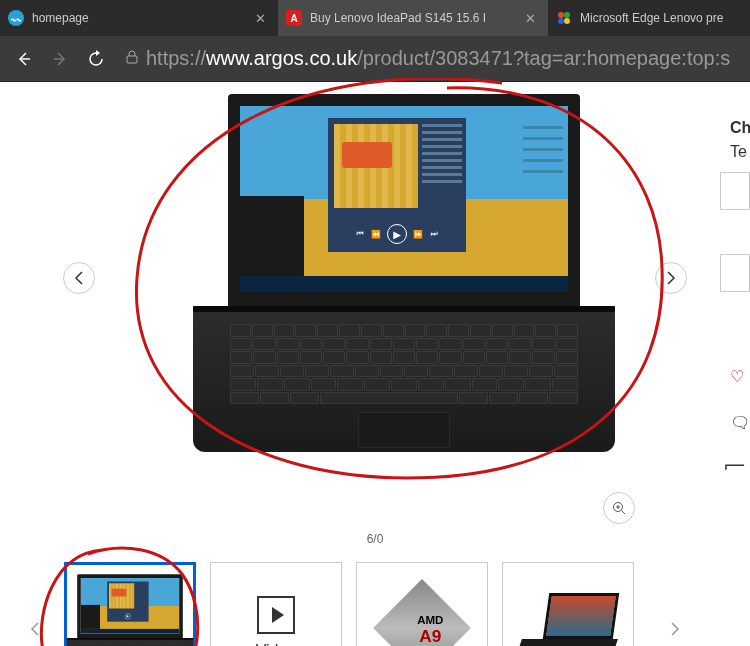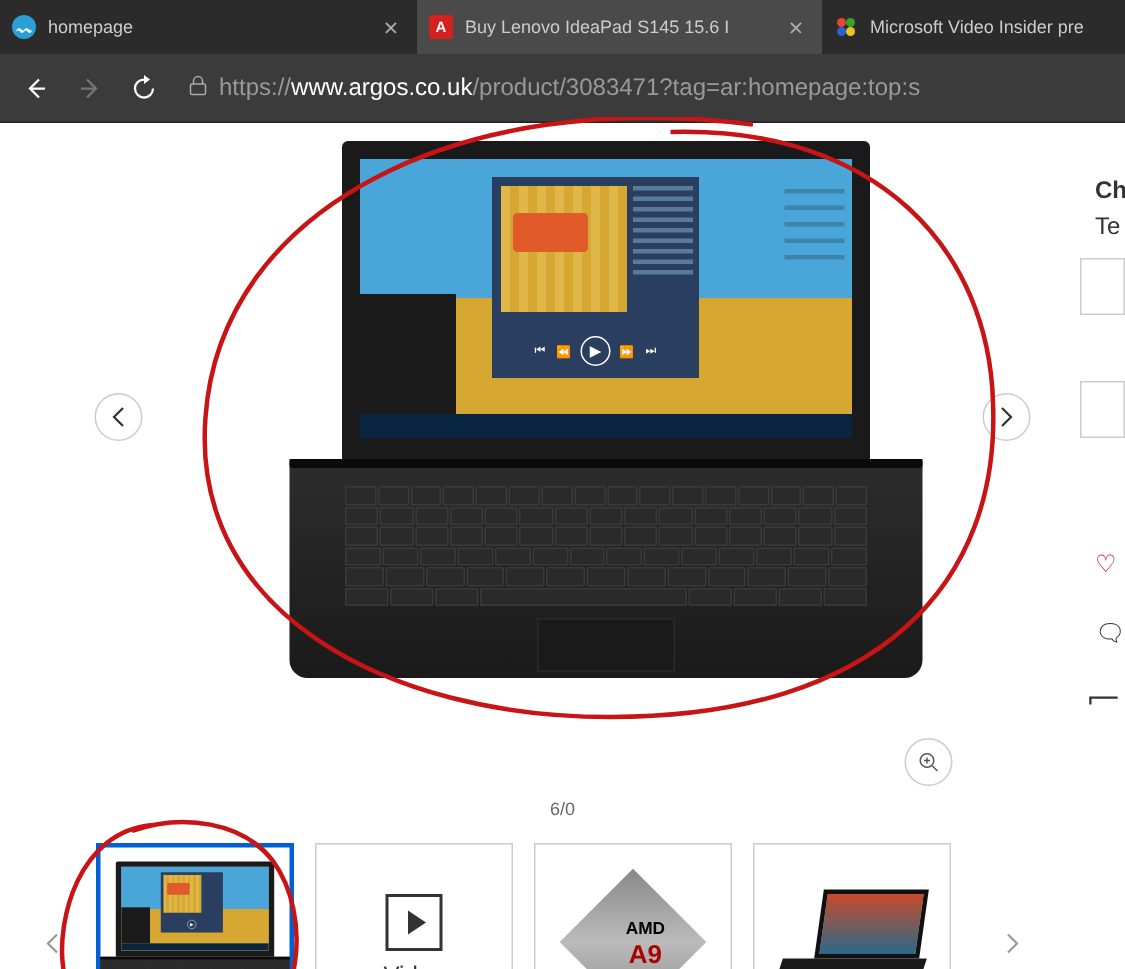--- a/index.html
+++ b/index.html
@@ -13,21 +13,21 @@
 .tab.last { background: #2b2b2b; width: 202px; }
 .tab-icon { width: 16px; height: 16px; margin-right: 8px; display: inline-flex; align-items: center; justify-content: center; border-radius: 8px; font-size: 10px; }
 .tab-title { white-space: nowrap; overflow: hidden; text-overflow: ellipsis; flex: 1; }
 .tab-close { color: #aaa; font-size: 13px; padding: 2px 4px; margin-left: 4px; }
 
 
 .toolbar { height: 46px; background: #3b3b3b; display: flex; align-items: center; padding: 0 6px; border-bottom: 1px solid #222; }
 .nav-btn { width: 36px; height: 36px; display: flex; align-items: center; justify-content: center; color: #fff; font-size: 18px; }
 .nav-btn.dim { color: #777; }
 .lock { color: #aaa; margin: 0 8px 0 12px; font-size: 14px; }
-.url { color: #fff; font-size: 16px; white-space: nowrap; }
+.url { color: #fff; font-size: 20px; white-space: nowrap; }
 .url .dim { color: #999; }
 
 
 .page { position: relative; height: 564px; background: #fff; }
 .main-image-wrap { position: relative; margin: 0 auto; width: 676px; height: 466px; background: #fff; }
 .carousel-prev, .carousel-next { position: absolute; top: 180px; width: 32px; height: 32px; border-radius: 50%; border: 1px solid #ccc; background: #fff; display: flex; align-items: center; justify-content: center; color: #333; font-size: 14px; }
 .carousel-prev { left: 26px; }
 .carousel-next { right: 26px; }
 .zoom-btn { position: absolute; right: 78px; top: 410px; width: 32px; height: 32px; border-radius: 50%; border: 1px solid #ccc; background: #fff; display: flex; align-items: center; justify-content: center; color: #555; font-size: 14px; }
 .counter { position: absolute; left: 50%; transform: translateX(-50%); top: 450px; font-size: 12px; color: #666; }
@@ -102,21 +102,21 @@
   </div>
   <div class="tab last">
     <span class="tab-icon">
       <svg width="16" height="16" viewBox="0 0 16 16">
           <circle cx="5" cy="5" r="3" fill="#e04a2a"></circle>
           <circle cx="11" cy="5" r="3" fill="#3aa02a"></circle>
           <circle cx="5" cy="11" r="3" fill="#2a60d0"></circle>
           <circle cx="11" cy="11" r="3" fill="#e6c62a"></circle>
         </svg>
     </span>
-    <span class="tab-title">Microsoft Video Insider pre</span>
+    <span class="tab-title">Microsoft Edge Lenovo pre</span>
   </div>
 </div>
 
 <div class="toolbar">
   <div class="nav-btn">
     <svg class="arrow" viewBox="0 0 16 16">
         <path d="M10 2 L4 8 L10 14" stroke="#fff" stroke-width="1.5" fill="none"></path>
         <line x1="4" y1="8" x2="14" y2="8" stroke="#fff" stroke-width="1.5"></line>
       </svg>
   </div>

